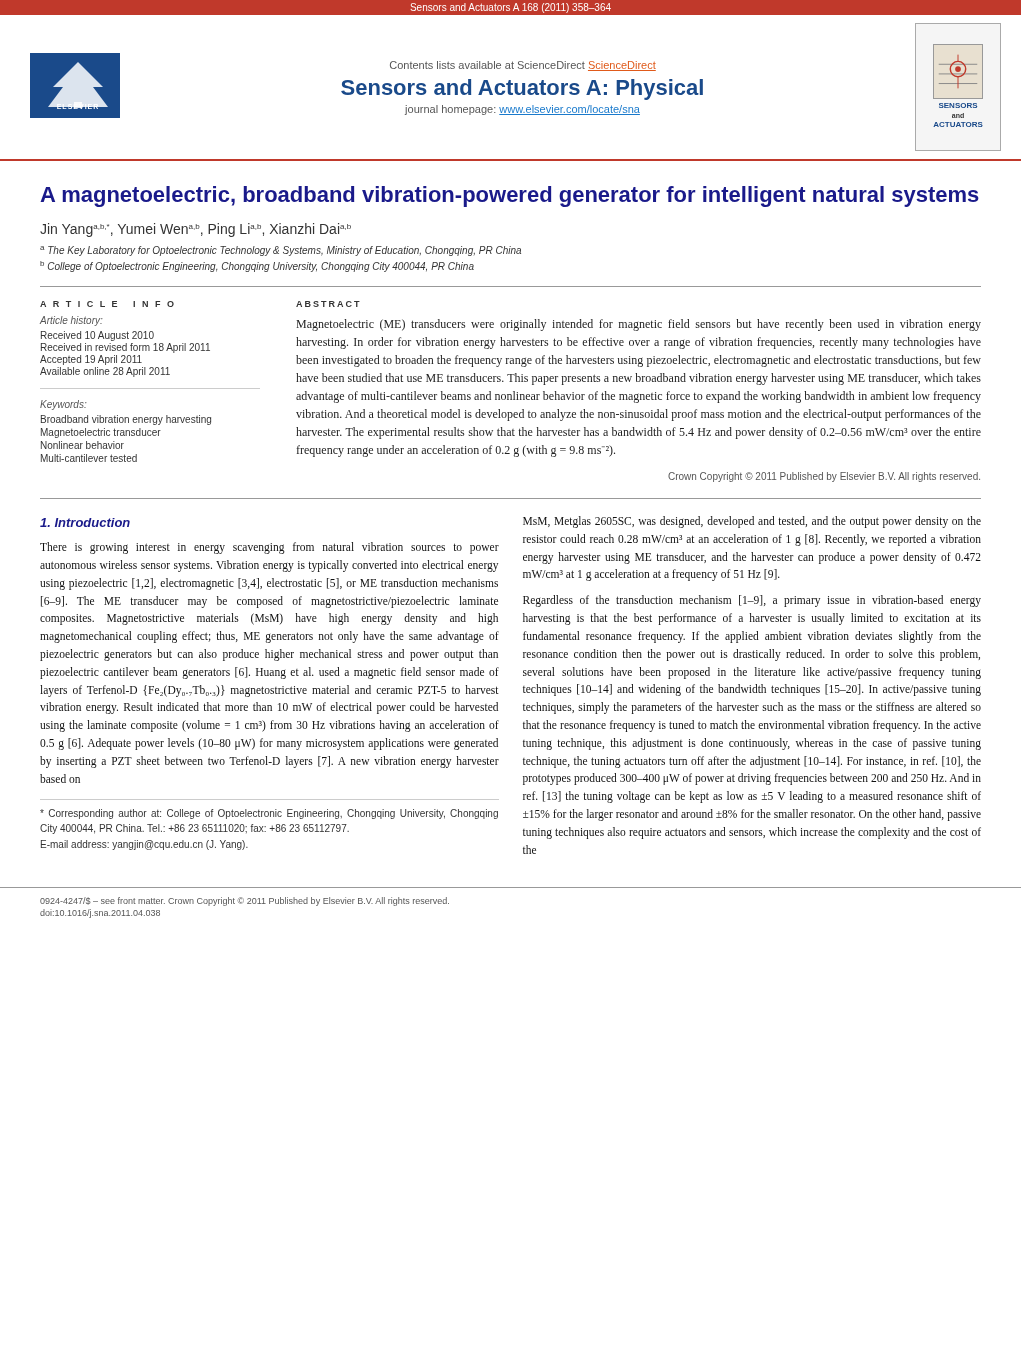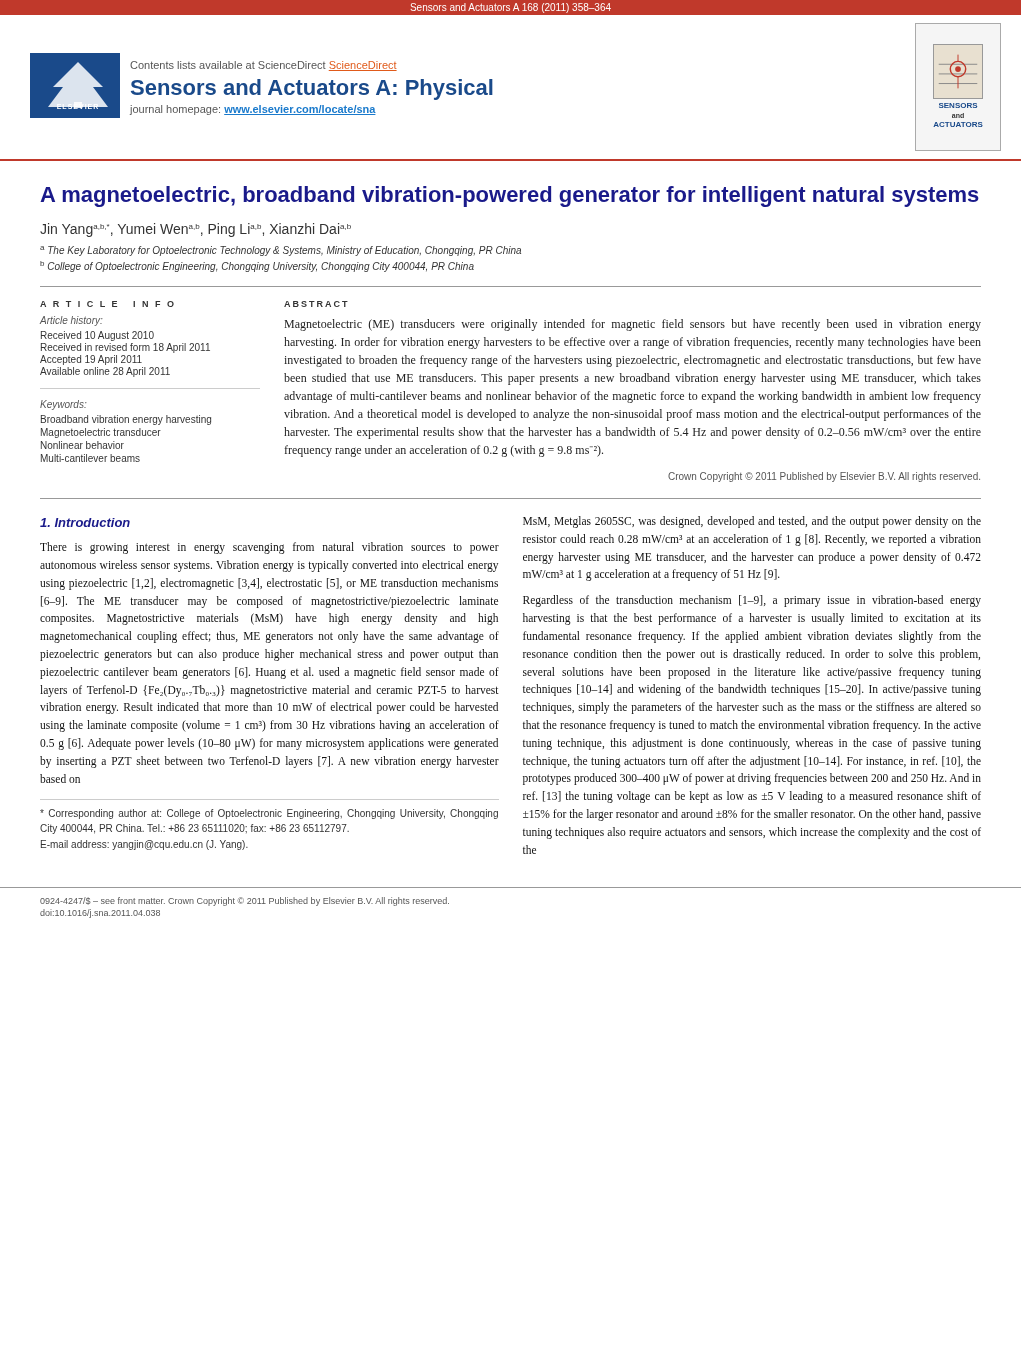--- a/index.html
+++ b/index.html
@@ -27,21 +27,21 @@
       border-bottom: 2px solid #c0392b;
       padding: 8px 20px;
       display: flex;
       align-items: center;
       justify-content: space-between;
       background: #fff;
     }
 
     .journal-header-center {
       flex: 1;
-      text-align: left;
+      text-align: center;
     }
 
     .journal-title-main {
       font-size: 22px;
       font-weight: bold;
       color: #1a4a8a;
       font-family: Arial, sans-serif;
       margin: 4px 0 2px 0;
     }
 
@@ -148,20 +148,21 @@
       padding-top: 12px;
       margin-bottom: 16px;
     }
 
     .col-left {
       width: 220px;
       flex-shrink: 0;
     }
     .col-right {
       flex: 1;
+      margin-left: 12px;
     }
 
     .section-label {
       font-size: 9px;
       font-family: Arial, sans-serif;
       letter-spacing: 2px;
       color: #333;
       margin-bottom: 6px;
       text-transform: uppercase;
       font-weight: bold;
@@ -304,21 +305,21 @@
   </div>
 
   <div class="journal-header-center">
     <div style="font-size:11px; font-family:Arial,sans-serif; color:#555; margin-bottom:4px;">
       <span>Contents lists available at ScienceDirect</span>
       <span style="color:#e05a1a; text-decoration:underline; cursor:pointer;"> ScienceDirect</span>
     </div>
     <div class="journal-title-main">Sensors and Actuators A: Physical</div>
     <div class="journal-homepage">
       <span>journal homepage:</span>
-      <span style="color:#1a7acc; text-decoration:underline; cursor:pointer;font-weight:bold;">www.elsevier.com/locate/sna</span>
+      <span style="color:#1a7acc; text-decoration:underline; cursor:pointer;">www.elsevier.com/locate/sna</span>
     </div>
   </div>
 
   <div class="sa-logo-box">
     <div class="sa-logo-img">
 
       <svg width="50" height="55" viewBox="0 0 50 55">
         <rect width="50" height="55" fill="#e8e0d0"></rect>
 
         <line x1="5" y1="20" x2="45" y2="20" stroke="#888" stroke-width="1"></line>
@@ -371,21 +372,21 @@
         <div class="info-line">Received in revised form 18 April 2011</div>
         <div class="info-line">Accepted 19 April 2011</div>
         <div class="info-line">Available online 28 April 2011</div>
       </div>
 
       <div class="keywords-block">
         <div class="kw-header">Keywords:</div>
         <div class="kw-item">Broadband vibration energy harvesting</div>
         <div class="kw-item">Magnetoelectric transducer</div>
         <div class="kw-item">Nonlinear behavior</div>
-        <div class="kw-item">Multi-cantilever beams</div>
+        <div class="kw-item">Multi-cantilever tested</div>
       </div>
     </div>
 
     <div class="col-right">
       <div class="section-label">ABSTRACT</div>
       <div class="abstract-text">Magnetoelectric (ME) transducers were originally intended for magnetic field sensors but have recently been used in vibration energy harvesting. In order for vibration energy harvesters to be effective over a range of vibration frequencies, recently many technologies have been investigated to broaden the frequency range of the harvesters using piezoelectric, electromagnetic and electrostatic transductions, but few have been studied that use ME transducers. This paper presents a new broadband vibration energy harvester using ME transducer, which takes advantage of multi-cantilever beams and nonlinear behavior of the magnetic force to expand the working bandwidth in ambient low frequency vibration. And a theoretical model is developed to analyze the non-sinusoidal proof mass motion and the electrical-output performances of the harvester. The experimental results show that the harvester has a bandwidth of 5.4 Hz and power density of 0.2–0.56 mW/cm³ over the entire frequency range under an acceleration of 0.2 g (with g = 9.8 ms⁻²).</div>
       <div class="copyright-line">Crown Copyright © 2011 Published by Elsevier B.V. All rights reserved.</div>
     </div>
   </div>
 

